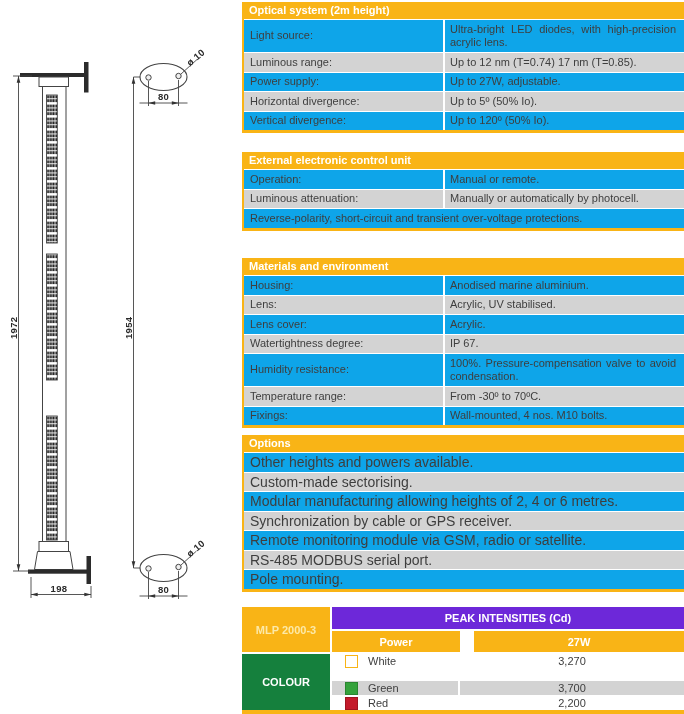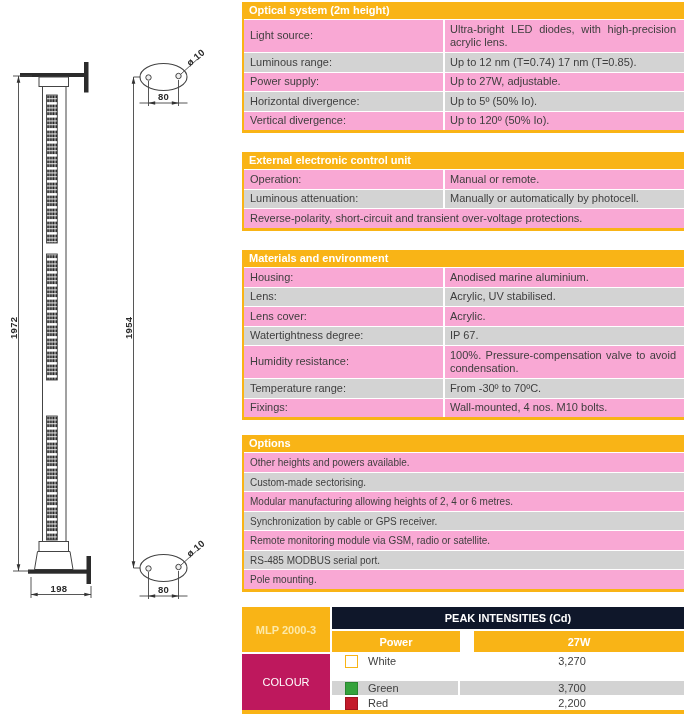--- a/index.html
+++ b/index.html
@@ -7,57 +7,57 @@
     width:684px;height:714px;position:relative;background:#fff;
     font-family:"Liberation Sans",sans-serif;color:#3e3e3e;overflow:hidden;
   }
   
   #drawing{position:absolute;left:0;top:0;}
   .dimtxt{font-size:9.5px;font-weight:bold;fill:#2b2b2b;letter-spacing:.3px;}
   
   .spec-table{
     position:absolute;left:242px;width:442px;box-sizing:border-box;
     border-left:2px solid #f9b416;border-bottom:3px solid #f9b416;
-    background:#f9a8d4;
+    background:#0ea5e9;
   }
   .spec-header{
     background:#f9b416;color:#fff;font-weight:bold;font-size:11px;
     height:17px;line-height:17px;padding-left:7px;margin-left:-2px;
   }
   .spec-row{display:flex;border-top:1.5px solid #fff;font-size:11px;line-height:13.5px;}
   .spec-row.shaded{background:#d3d3d3;}
   .spec-label{
     flex:none;width:201px;box-sizing:border-box;padding:0 4px 0 6px;
     border-right:2px solid #fff;display:flex;align-items:center;min-height:18px;
   }
   .spec-value{flex:1;padding:2.5px 8px 2.5px 5px;text-align:justify;}
   .spec-note{padding:2.5px 8px 2.5px 6px;font-size:11px;line-height:13.5px;border-top:1.5px solid #fff;}
   .opt-row{
-    font-size:10px;line-height:13.5px;padding:3px 8px 2px 6px;min-height:19px;
+    font-size:14px;line-height:13.5px;padding:3px 8px 2px 6px;min-height:19px;
     box-sizing:border-box;border-top:1.5px solid #fff;
   }
   .opt-row.shaded{background:#d3d3d3;}
   
   .peak-table{
     position:absolute;left:242px;top:607px;width:442px;height:107px;
     box-sizing:border-box;border-bottom:4px solid #f9b416;
     display:flex;gap:2px;font-size:11px;
   }
   .pt-left{flex:none;width:88px;display:flex;flex-direction:column;gap:2px;}
   .pt-model{
     height:45px;background:#f9b416;color:#fce9a8;font-weight:bold;
     display:flex;align-items:center;justify-content:center;
   }
   .pt-colour{
-    flex:1;background:#be185d;color:#fff;font-weight:normal;
+    flex:1;background:#15803d;color:#fff;font-weight:bold;
     display:flex;align-items:center;justify-content:center;
   }
   .pt-right{flex:1;display:flex;flex-direction:column;}
   .pt-peak-header{
-    height:22px;background:#0f172a;color:#fff;font-weight:bold;
+    height:22px;background:#6d28d9;color:#fff;font-weight:bold;
     display:flex;align-items:center;justify-content:center;margin-bottom:2px;
   }
   .pt-subrow{height:21px;display:flex;gap:14px;margin-bottom:2px;}
   .pt-power,.pt-27w{
     background:#f9b416;color:#fff;font-weight:bold;
     display:flex;align-items:center;justify-content:center;
   }
   .pt-power{flex:none;width:128px;}
   .pt-27w{flex:1;}
   .pt-data{flex:1;display:flex;flex-direction:column;gap:1px;}
@@ -194,21 +194,21 @@
     <div class="spec-label">Operation:</div>
     <div class="spec-value">Manual or remote.</div>
   </div>
   <div class="spec-row shaded">
     <div class="spec-label">Luminous attenuation:</div>
     <div class="spec-value">Manually or automatically by photocell.</div>
   </div>
   <div class="spec-note">Reverse-polarity, short-circuit and transient over-voltage protections.</div>
 </div>
 
-<div class="spec-table" style="top:250px">
+<div class="spec-table" style="top:258px">
   <div class="spec-header">Materials and environment</div>
   <div class="spec-row">
     <div class="spec-label">Housing:</div>
     <div class="spec-value">Anodised marine aluminium.</div>
   </div>
   <div class="spec-row shaded">
     <div class="spec-label">Lens:</div>
     <div class="spec-value">Acrylic, UV stabilised.</div>
   </div>
   <div class="spec-row">

